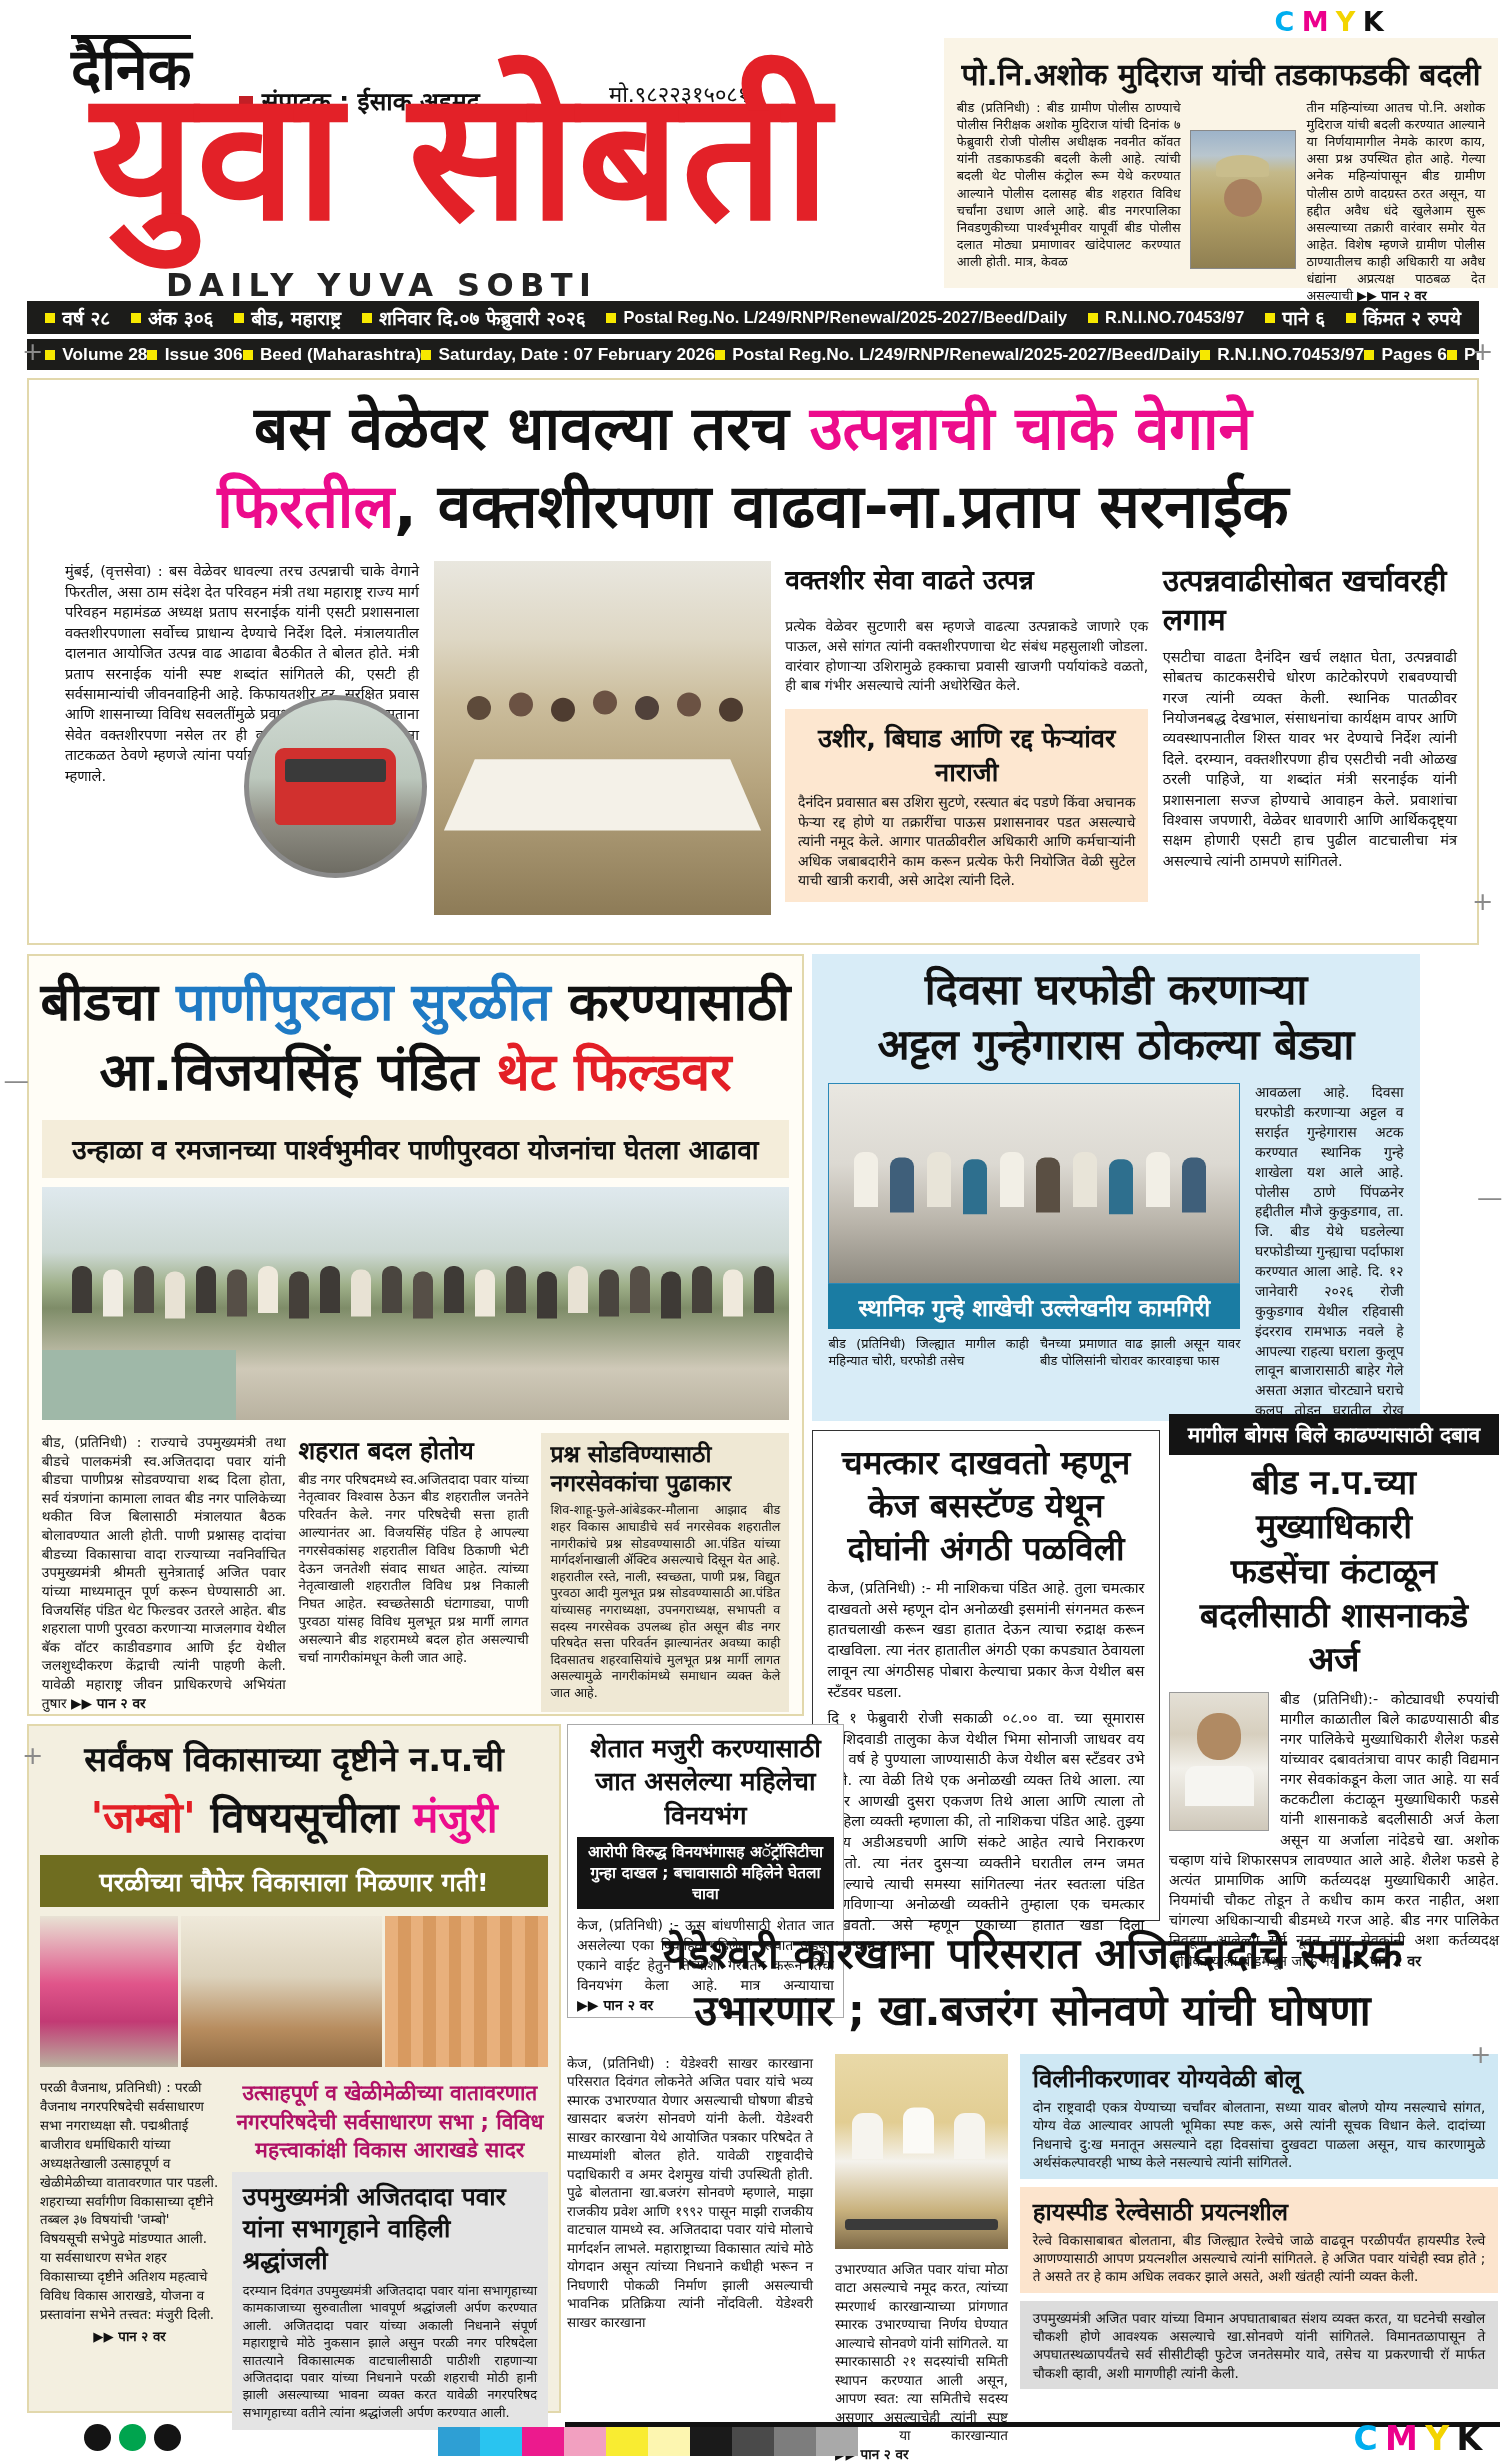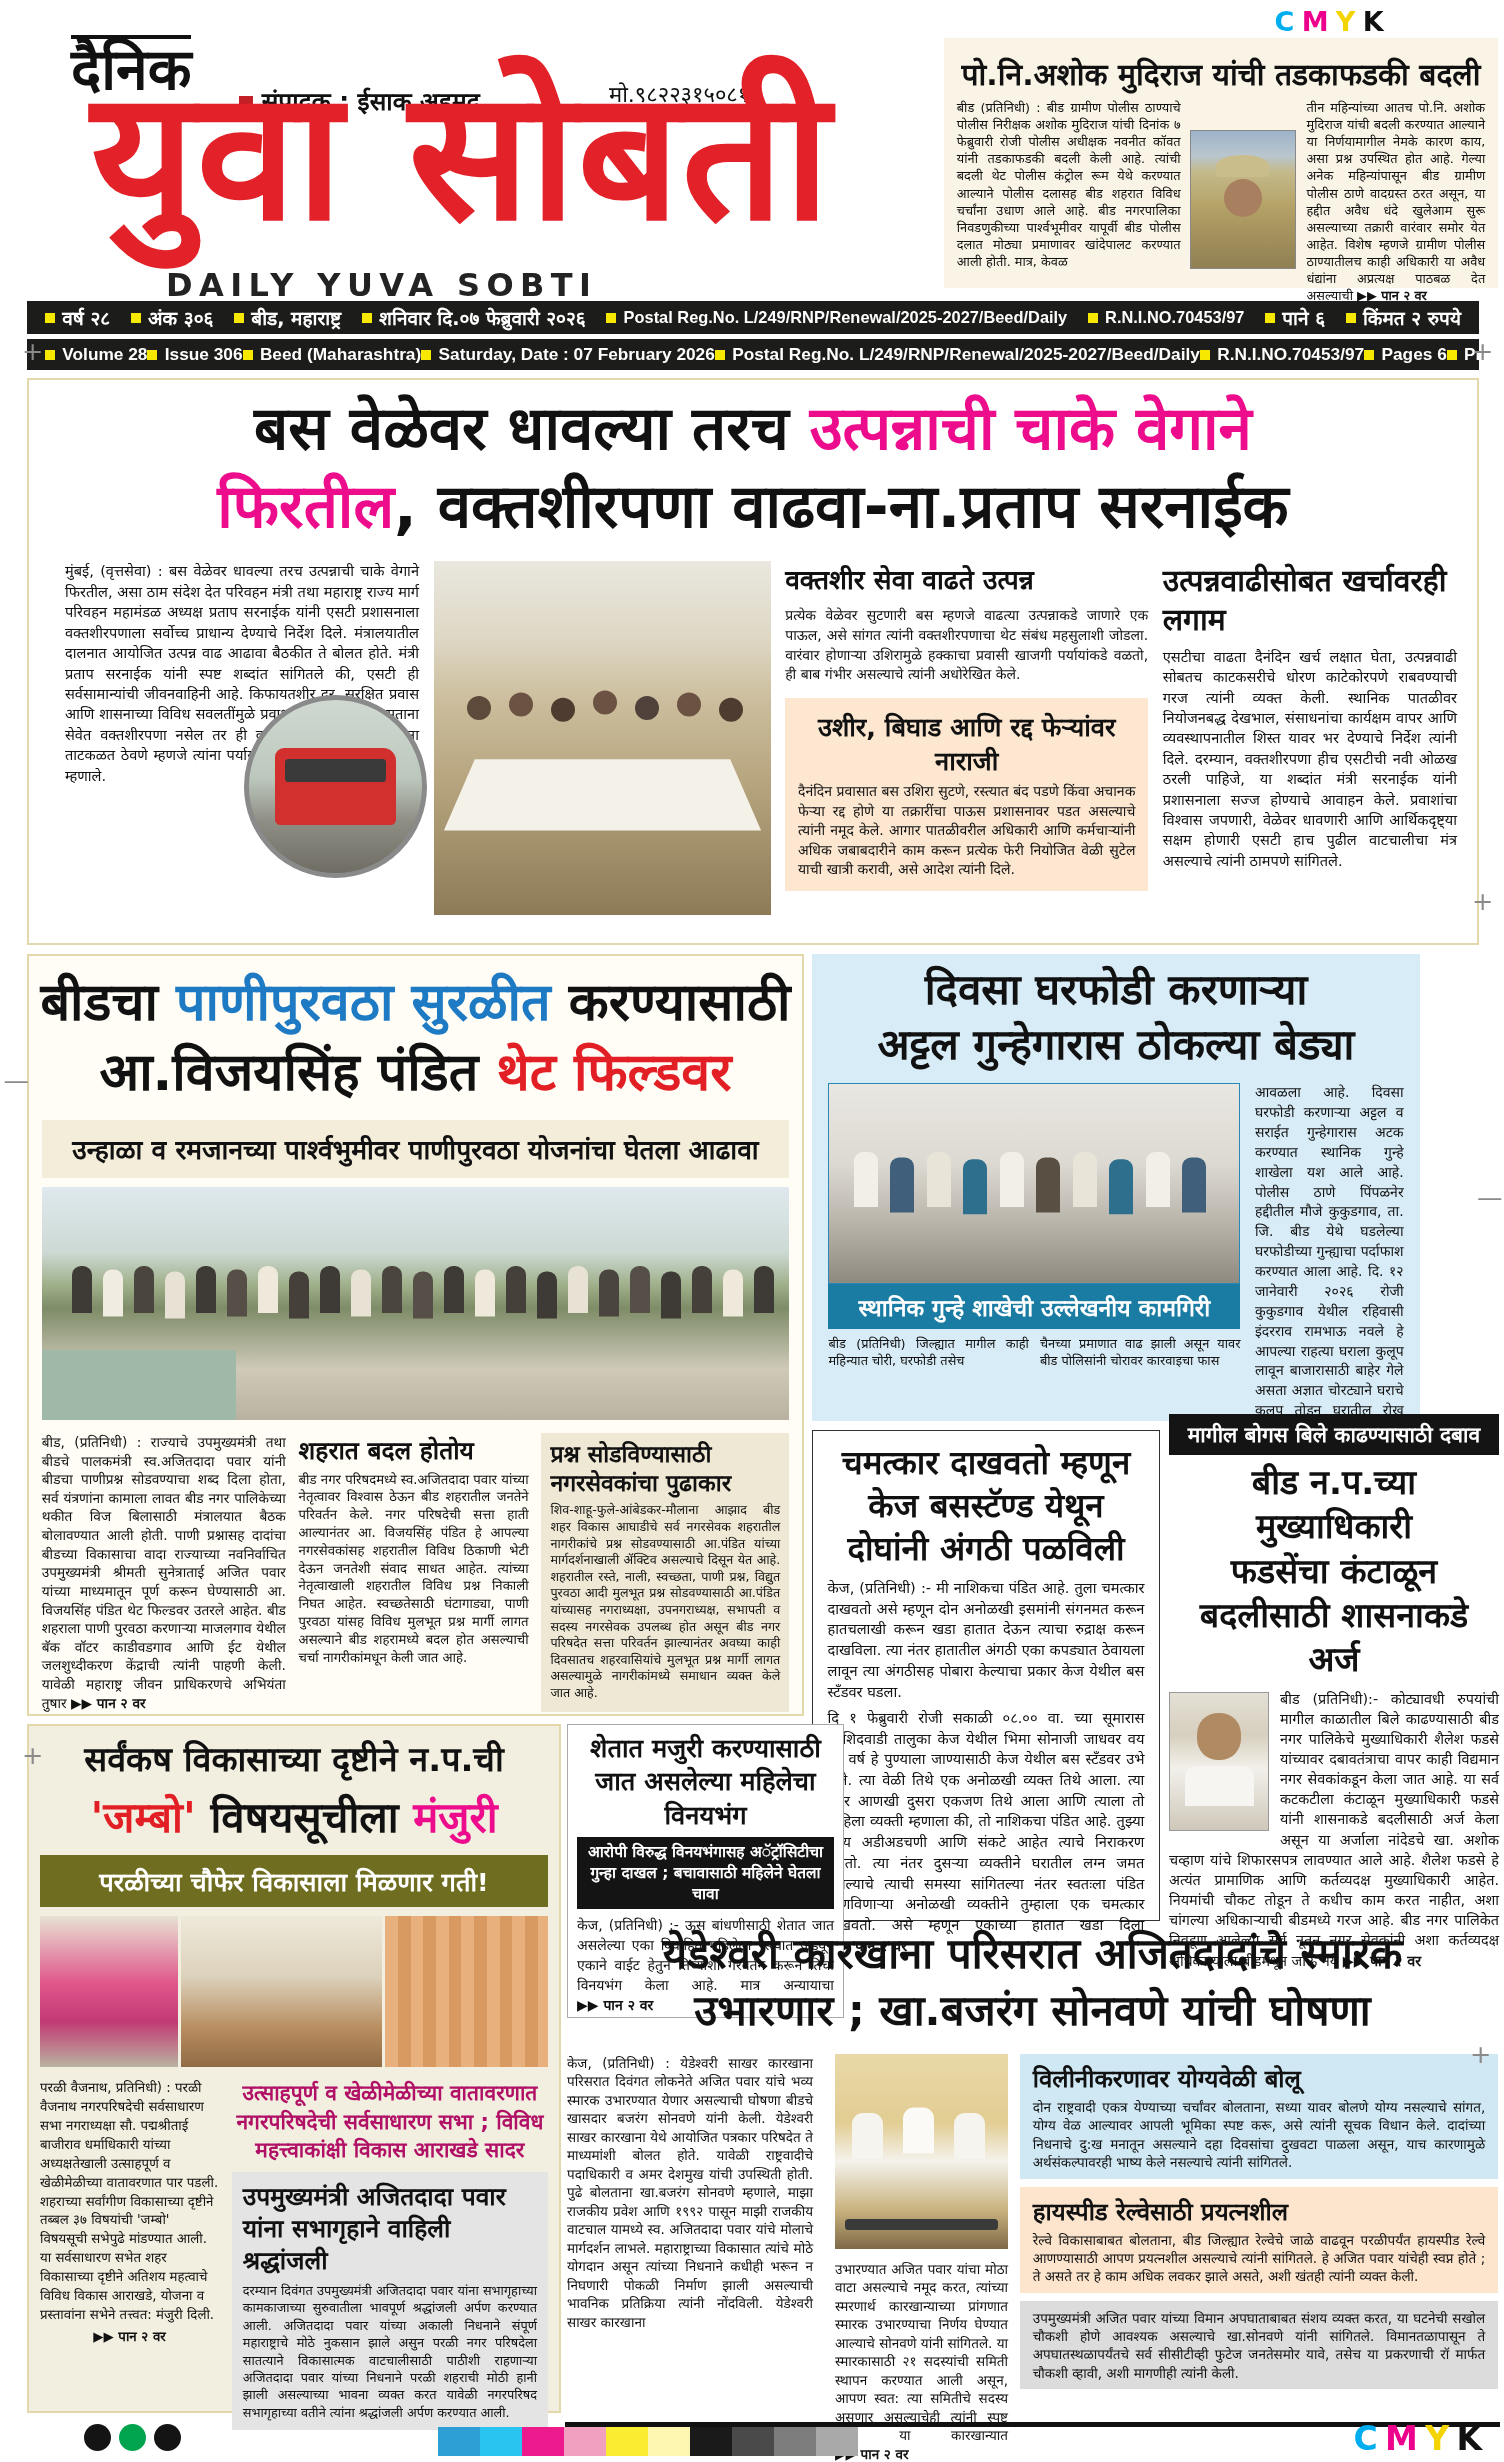--- a/index.html
+++ b/index.html
@@ -146,21 +146,21 @@
       <div><span style="color:#111;">बस वेळेवर धावल्या तरच </span><span style="color:#ec0c8c;">उत्पन्नाची चाके वेगाने</span></div>
       <div><span style="color:#ec0c8c;">फिरतील</span><span style="color:#111;">, वक्तशीरपणा वाढवा-ना.प्रताप सरनाईक</span></div>
     </div>
     <div style="display:flex;gap:14.6px;margin:16.4px 20px 0 36px;">
       <div class="jc story-body" style="width:354px;font-size:14.6px;">मुंबई, (वृत्तसेवा) : बस वेळेवर धावल्या तरच उत्पन्नाची चाके वेगाने फिरतील, असा ठाम संदेश देत परिवहन मंत्री तथा महाराष्ट्र राज्य मार्ग परिवहन महामंडळ अध्यक्ष प्रताप सरनाईक यांनी एसटी प्रशासनाला वक्तशीरपणाला सर्वोच्च प्राधान्य देण्याचे निर्देश दिले. मंत्रालयातील दालनात आयोजित उत्पन्न वाढ आढावा बैठकीत ते बोलत होते. मंत्री प्रताप सरनाईक यांनी स्पष्ट शब्दांत सांगितले की, एसटी ही सर्वसामान्यांची जीवनवाहिनी आहे. किफायतशीर दर, सुरक्षित प्रवास आणि शासनाच्या विविध सवलतींमुळे प्रवाशांचा ओघ वाढत असताना सेवेत वक्तशीरपणा नसेल तर ही वाढ टिकणार नाही. प्रवाशांना ताटकळत ठेवणे म्हणजे त्यांना पर्याय शोधायला भाग पाडणे, असे ते म्हणाले.</div>
       <div class="photo" style="width:337px;height:354px;flex:0 0 auto;background:linear-gradient(180deg,#e9e7df 0%,#ded7c4 22%,#cbbd9c 40%,#b7a57f 62%,#8d7b57 100%);position:relative;">
         <div style="position:absolute;left:8%;right:8%;top:52%;height:26%;background:#f4f1e8;transform:perspective(274px) rotateX(40deg);"></div>
         <div style="position:absolute;left:10%;top:38%;width:24px;height:24px;border-radius:50%;background:#5d4a3a;box-shadow:42px -3.6px 0 #6b5243,84px 1.8px 0 #4e3c30,126px -5.5px 0 #6b5243,168px 0 0 #50413a,210px -3.6px 0 #6b5243,252px 1.8px 0 #4e3c30;"></div>
       </div>
       <div style="width:363px;flex:0 0 auto;">
-        <div class="xb" style="font-size:26.4px;margin-bottom:9px;">वक्तशीर सेवा वाढते उत्पन्न</div>
+        <div class="xb" style="font-size:26.4px;margin-bottom:20px;">वक्तशीर सेवा वाढते उत्पन्न</div>
         <div class="jc story-body" style="font-size:14px;">प्रत्येक वेळेवर सुटणारी बस म्हणजे वाढत्या उत्पन्नाकडे जाणारे एक पाऊल, असे सांगत त्यांनी वक्तशीरपणाचा थेट संबंध महसुलाशी जोडला. वारंवार होणाऱ्या उशिरामुळे हक्काचा प्रवासी खाजगी पर्यायांकडे वळतो, ही बाब गंभीर असल्याचे त्यांनी अधोरेखित केले.</div>
         <div class="boxpeach" style="margin-top:12.8px;padding:11px 12.8px;">
           <div class="xb ctr" style="font-size:25.5px;margin-bottom:5.5px;">उशीर, बिघाड आणि रद्द फेऱ्यांवर नाराजी</div>
           <div class="jc story-body" style="font-size:14px;">दैनंदिन प्रवासात बस उशिरा सुटणे, रस्त्यात बंद पडणे किंवा अचानक फेऱ्या रद्द होणे या तक्रारींचा पाऊस प्रशासनावर पडत असल्याचे त्यांनी नमूद केले. आगार पातळीवरील अधिकारी आणि कर्मचाऱ्यांनी अधिक जबाबदारीने काम करून प्रत्येक फेरी नियोजित वेळी सुटेल याची खात्री करावी, असे आदेश त्यांनी दिले.</div>
         </div>
       </div>
       <div style="flex:1;">
         <div class="xb" style="font-size:30px;line-height:1.3;margin-bottom:7.3px;">उत्पन्नवाढीसोबत खर्चावरही लगाम</div>
         <div class="jc story-body" style="font-size:14.6px;">एसटीचा वाढता दैनंदिन खर्च लक्षात घेता, उत्पन्नवाढी सोबतच काटकसरीचे धोरण काटेकोरपणे राबवण्याची गरज त्यांनी व्यक्त केली. स्थानिक पातळीवर नियोजनबद्ध देखभाल, संसाधनांचा कार्यक्षम वापर आणि व्यवस्थापनातील शिस्त यावर भर देण्याचे निर्देश त्यांनी दिले. दरम्यान, वक्तशीरपणा हीच एसटीची नवी ओळख ठरली पाहिजे, या शब्दांत मंत्री सरनाईक यांनी प्रशासनाला सज्ज होण्याचे आवाहन केले. प्रवाशांचा विश्वास जपणारी, वेळेवर धावणारी आणि आर्थिकदृष्ट्या सक्षम होणारी एसटी हाच पुढील वाटचालीचा मंत्र असल्याचे त्यांनी ठामपणे सांगितले.</div>
       </div>

